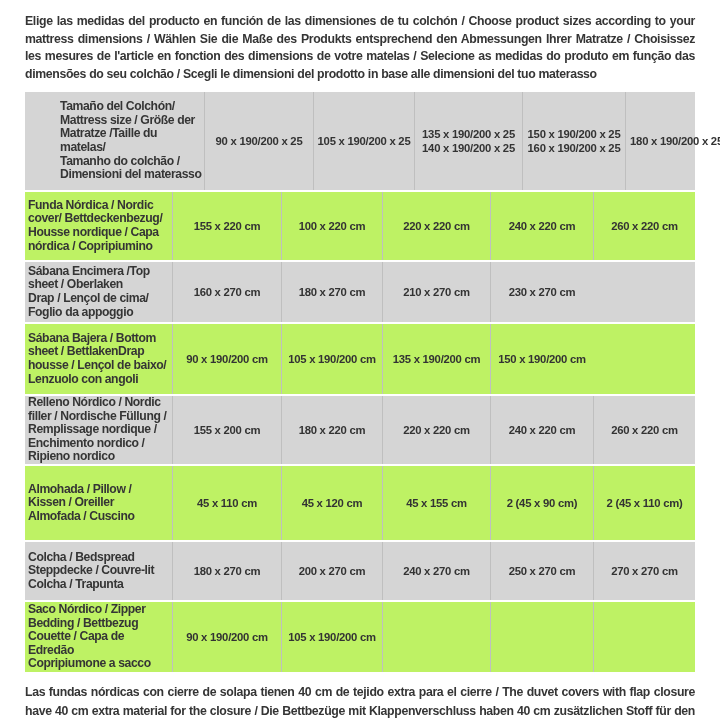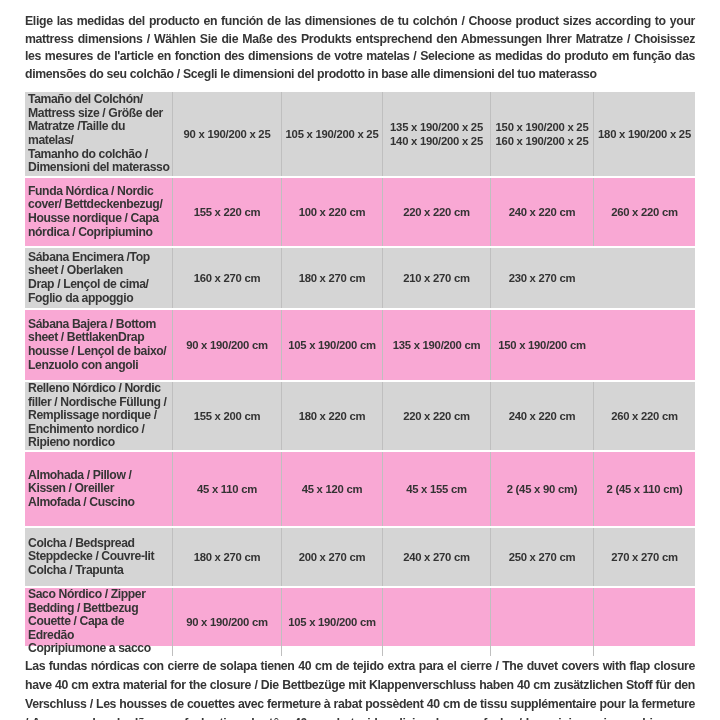--- a/index.html
+++ b/index.html
@@ -21,31 +21,31 @@
     letter-spacing: -0.35px;
     text-align: justify;
     margin-bottom: 9px;
     color: #353535;
   }
   .size-table { width: 670px; }
   .row {
     display: grid;
     grid-template-columns: 147px 109px 101px 108px 103px 102px;
     margin-bottom: 2px;
-    background: #f9a8d4;
+    background: #bef264;
   }
   .row:nth-child(odd) { background: #d5d5d5; }
-  .r1 { height: 84px; }
+  .r1 { height: 98px; padding-left: 32px; }
   .r2 { height: 68px; }
   .r3 { height: 60px; }
   .r4 { height: 70px; }
   .r5 { height: 68px; }
   .r6 { height: 74px; }
   .r7 { height: 58px; }
-  .r8 { height: 58px; margin-bottom: 0; }
+  .r8 { height: 70px; margin-bottom: 0; }
   .cell {
     display: flex;
     align-items: center;
     justify-content: center;
     font-weight: bold;
     font-size: 11.3px;
     letter-spacing: -0.25px;
     white-space: pre-line;
     text-align: center;
     line-height: 14px;

